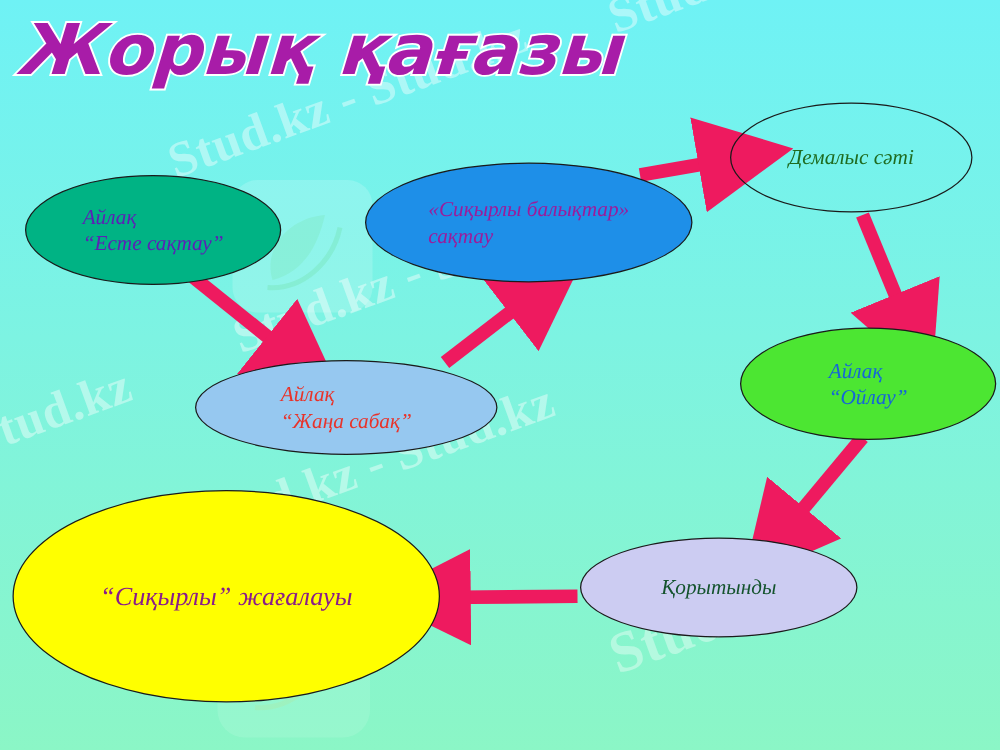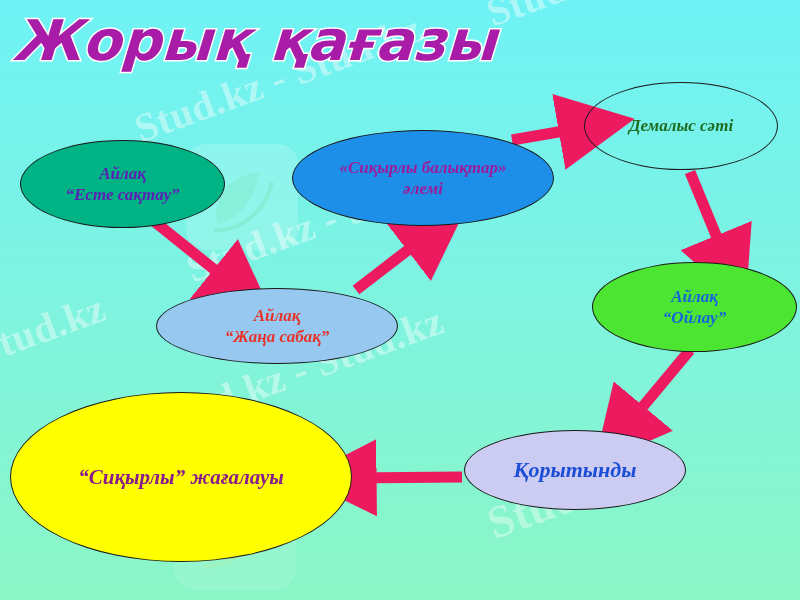--- a/index.html
+++ b/index.html
@@ -56,38 +56,37 @@
   #title .inner {
     position: relative;
   }
 
   
   .node {
     position: absolute;
     display: flex;
     align-items: center;
     justify-content: center;
-    text-align: center;
     border: 1.5px solid #1a1a1a;
     border-radius: 50%;
     box-sizing: border-box;
     font-family: "Liberation Serif", serif;
-    font-weight: bold;
+    font-weight: normal;
     font-style: italic;
     line-height: 1.25;
     padding: 4px 10px;
   }
   .node span { display: block; white-space: pre-line; }
 
   #node-memory   { left: 20px;  top: 140px; width: 205px; height: 88px;  background:#00b384; color:#5b21b6; font-size: 17px; }
   #node-fish     { left: 292px; top: 130px; width: 262px; height: 96px;  background:#1e8fe8; color:#9b1c9b; font-size: 17px; }
   #node-rest     { left: 584px; top: 82px;  width: 194px; height: 88px;  background:transparent; color:#1f6b20; font-size: 17px; }
   #node-lesson   { left: 156px; top: 288px; width: 242px; height: 76px;  background:#96c8f0; color:#e8332a; font-size: 17px; }
   #node-think    { left: 592px; top: 262px; width: 205px; height: 90px;  background:#4ce632; color:#1565d8; font-size: 17px; }
-  #node-summary  { left: 464px; top: 430px; width: 222px; height: 80px;  background:#ccccf2; color:#1d4ed8; font-size: 22px; }
+  #node-summary  { left: 464px; top: 430px; width: 222px; height: 80px;  background:#ccccf2; color:#14532d; font-size: 17px; }
   #node-logic    { left: 10px;  top: 392px; width: 342px; height: 170px; background:#ffff00; color:#8a1d8a; font-size: 21px; }
 
   
   #arrows { position:absolute; left:0; top:0; width:800px; height:600px; }
 </style>
 </head>
 <body>
 
 <div id="slide">
 
@@ -135,21 +134,21 @@
     <line x1="462" y1="477" x2="348" y2="478" stroke="#ee1a5f" stroke-width="11" marker-end="url(#ah)"></line>
   </svg>
 
   <div class="node" id="node-memory">
     <span>Айлақ
 “Есте сақтау”</span>
   </div>
 
   <div class="node" id="node-fish">
     <span>«Сиқырлы балықтар»
-әлемі</span>
+сақтау</span>
   </div>
 
   <div class="node" id="node-rest">
     <span>Демалыс сәті</span>
   </div>
 
   <div class="node" id="node-lesson">
     <span>Айлақ
 “Жаңа сабақ”</span>
   </div>

